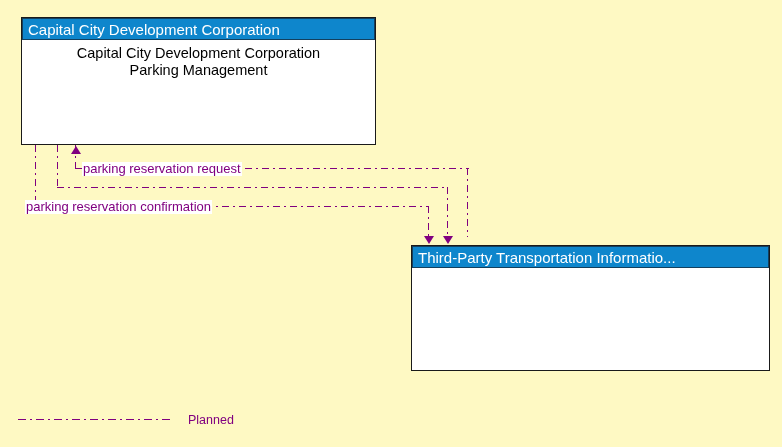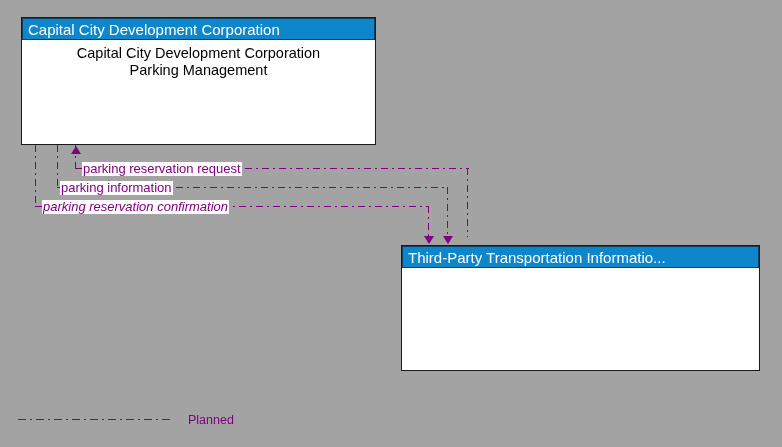--- a/index.html
+++ b/index.html
@@ -7,21 +7,21 @@
     padding: 0;
     background: #ffffff;
   }
   body {
     font-family: "Liberation Sans", sans-serif;
   }
   #canvas {
     position: relative;
     width: 782px;
     height: 447px;
-    background: #a3a3a3;
+    background: #fef9c3;
     overflow: hidden;
   }
 
   
   .entity-box {
     position: absolute;
     box-sizing: border-box;
     border: 1px solid #1a1a1a;
     background: #ffffff;
   }
@@ -128,39 +128,38 @@
 <body>
 
 <div id="canvas">
 
   <div class="entity-box" style="left:21px; top:17px; width:355px; height:128px;">
     <div class="entity-header">Capital City Development Corporation</div>
     <div class="entity-title">Capital City Development Corporation
 Parking Management</div>
   </div>
 
-  <div class="entity-box" style="left:401px; top:245px; width:359px; height:126px;">
+  <div class="entity-box" style="left:411px; top:245px; width:359px; height:126px;">
     <div class="entity-header">Third-Party Transportation Informatio...</div>
   </div>
 
   <div class="seg-v dashdot-v" style="left:75px; top:145px; height:24px;"></div>
   <div class="seg-h dashdot-h" style="left:75px; top:168px; width:394px;"></div>
   <div class="seg-v dashdot-v" style="left:467px; top:168px; height:69px;"></div>
   <div class="flow-label" style="left:82px; top:162px;">parking reservation request</div>
 
   <div class="arrow arrow-up" style="left:71px; top:146px;"></div>
   <div class="seg-v dashdot-v" style="left:57px; top:145px; height:43px;"></div>
   <div class="seg-h dashdot-h" style="left:57px; top:187px; width:391px;"></div>
   <div class="seg-v dashdot-v" style="left:447px; top:187px; height:50px;"></div>
-  <div class="flow-label" style="left:60px; top:181px;">parking information</div>
 
   <div class="seg-v dashdot-v" style="left:35px; top:145px; height:62px;"></div>
   <div class="seg-h dashdot-h" style="left:35px; top:206px; width:394px;"></div>
   <div class="seg-v dashdot-v" style="left:428px; top:206px; height:31px;"></div>
-  <div class="flow-label" style="left:42px; top:200px;font-style:italic;">parking reservation confirmation</div>
+  <div class="flow-label" style="left:25px; top:200px;">parking reservation confirmation</div>
 
   <div class="arrow arrow-down" style="left:424px; top:236px;"></div>
   <div class="arrow arrow-down" style="left:443px; top:236px;"></div>
 
   <div class="legend-line" style="left:18px; top:419px; width:152px;"></div>
   <div class="legend-text" style="left:188px; top:413px;">Planned</div>
 
 </div>
 
 </body></html>

